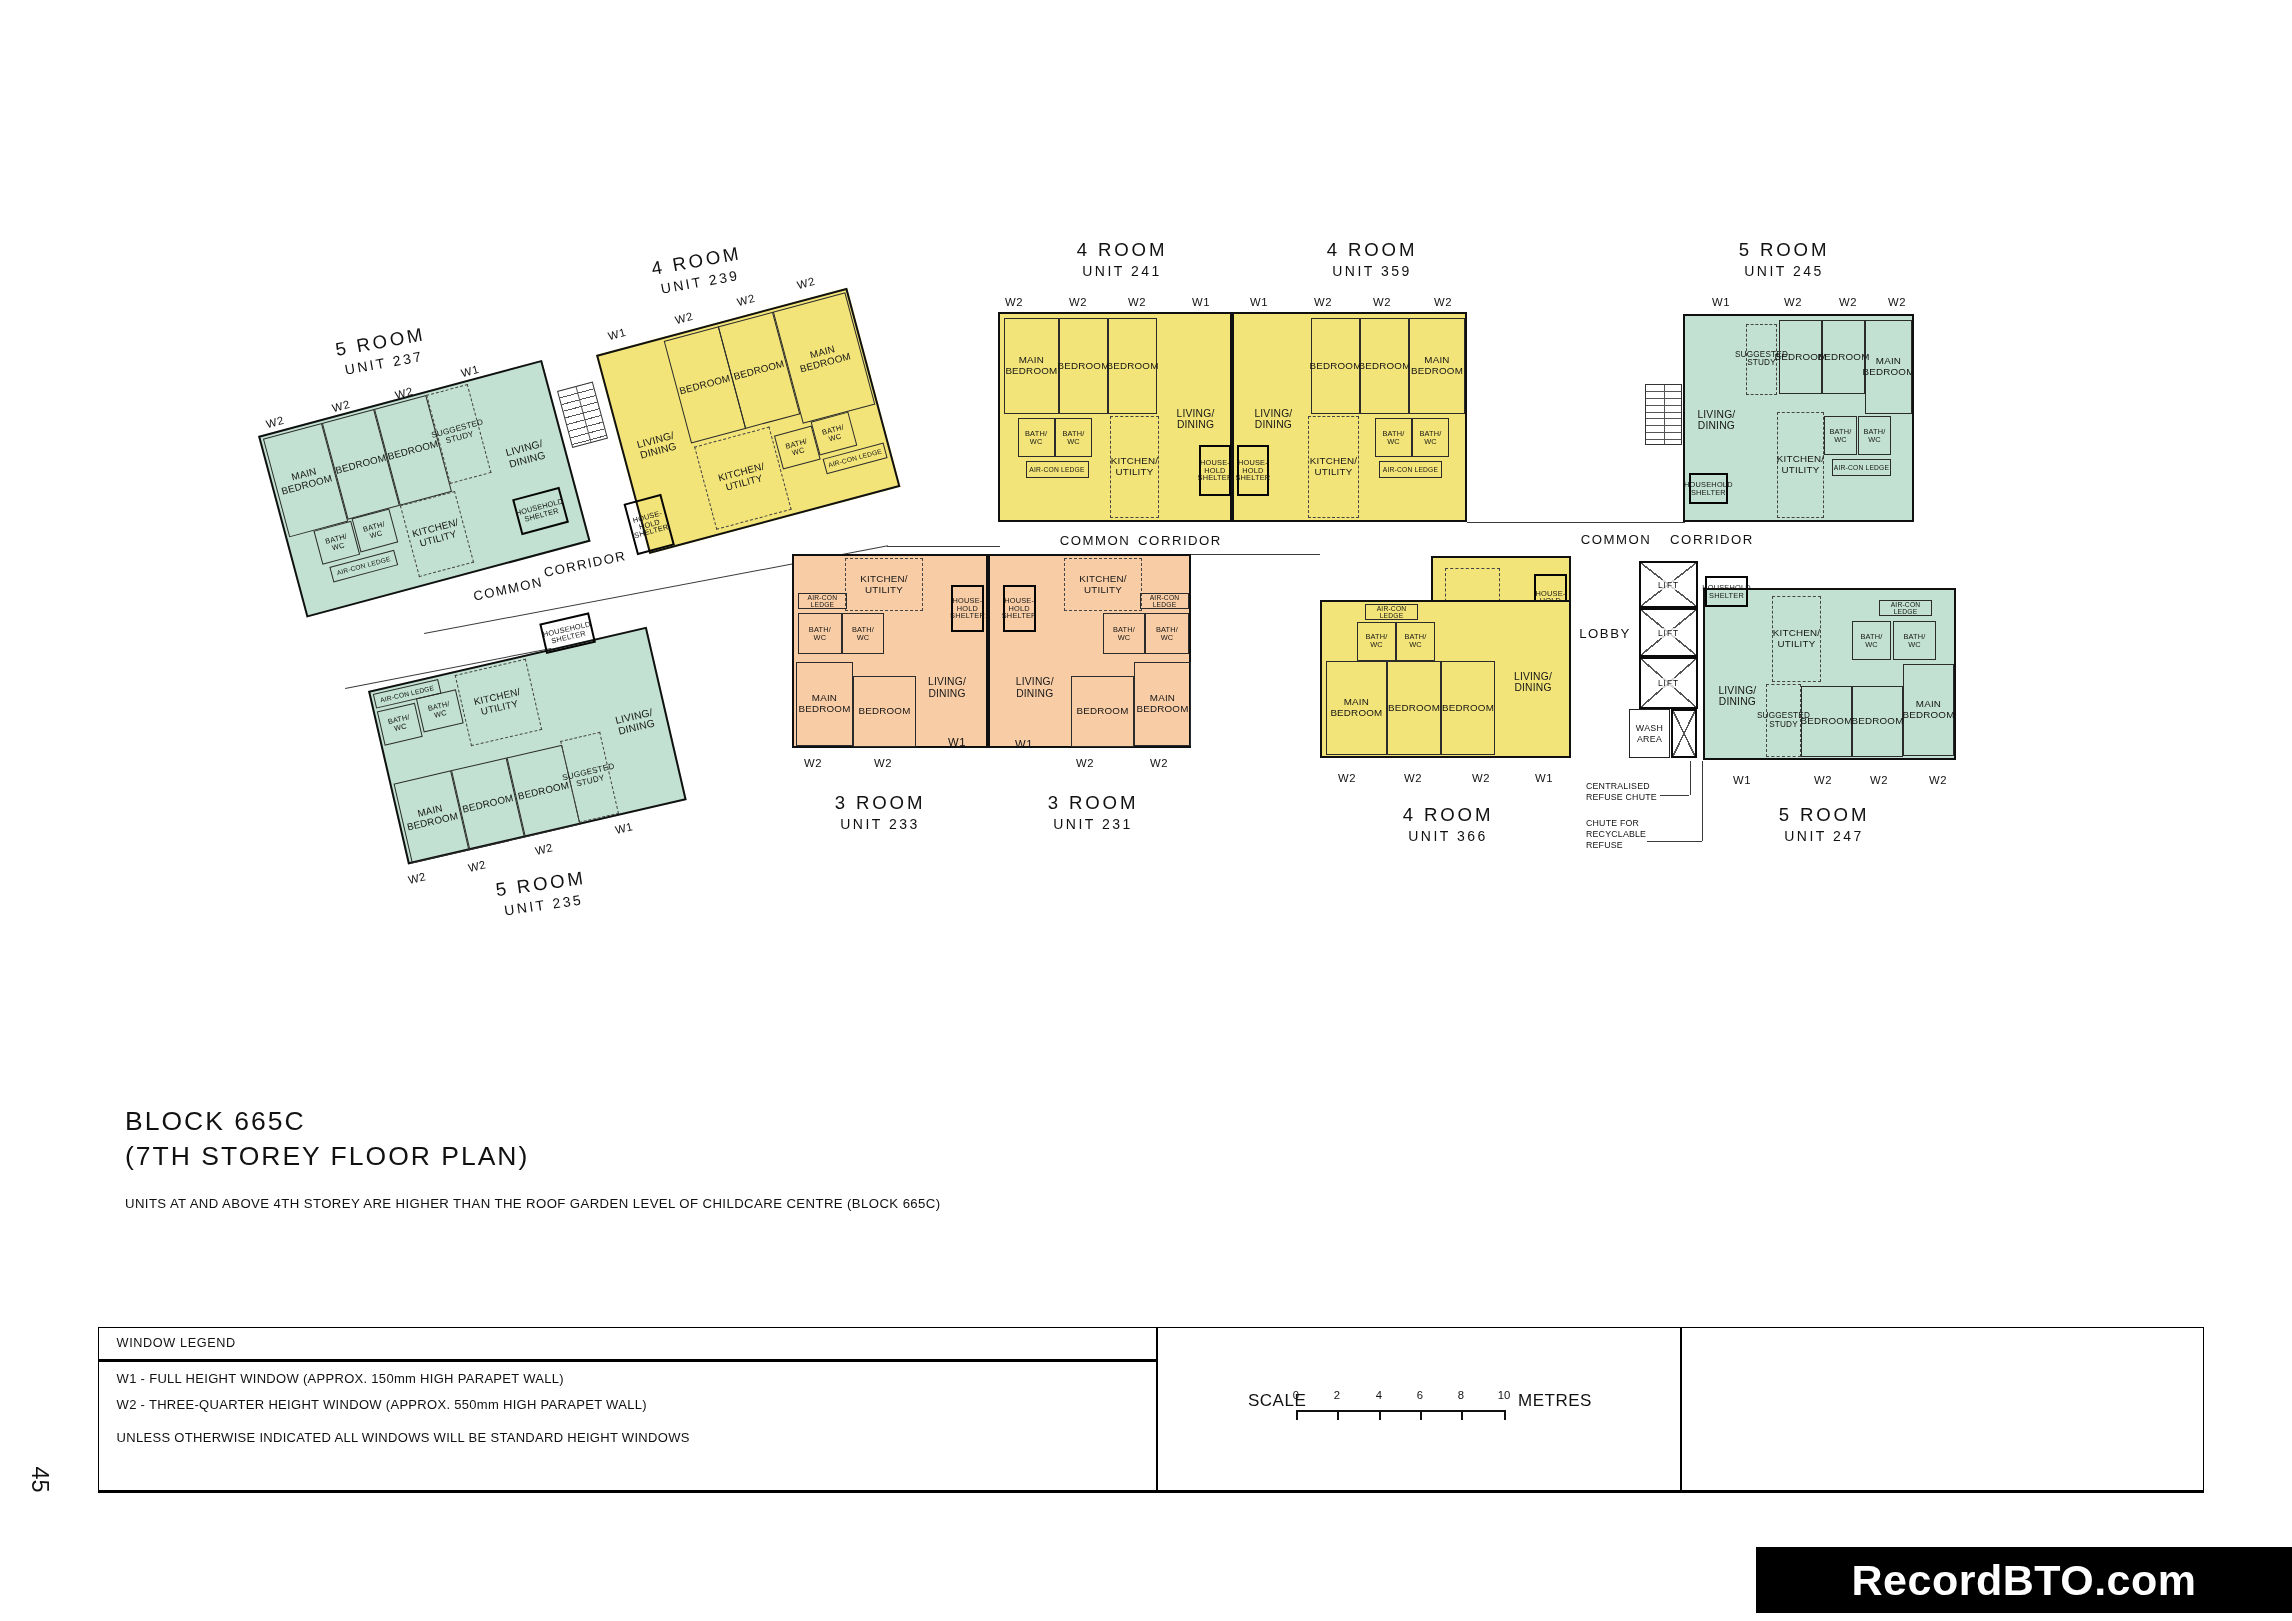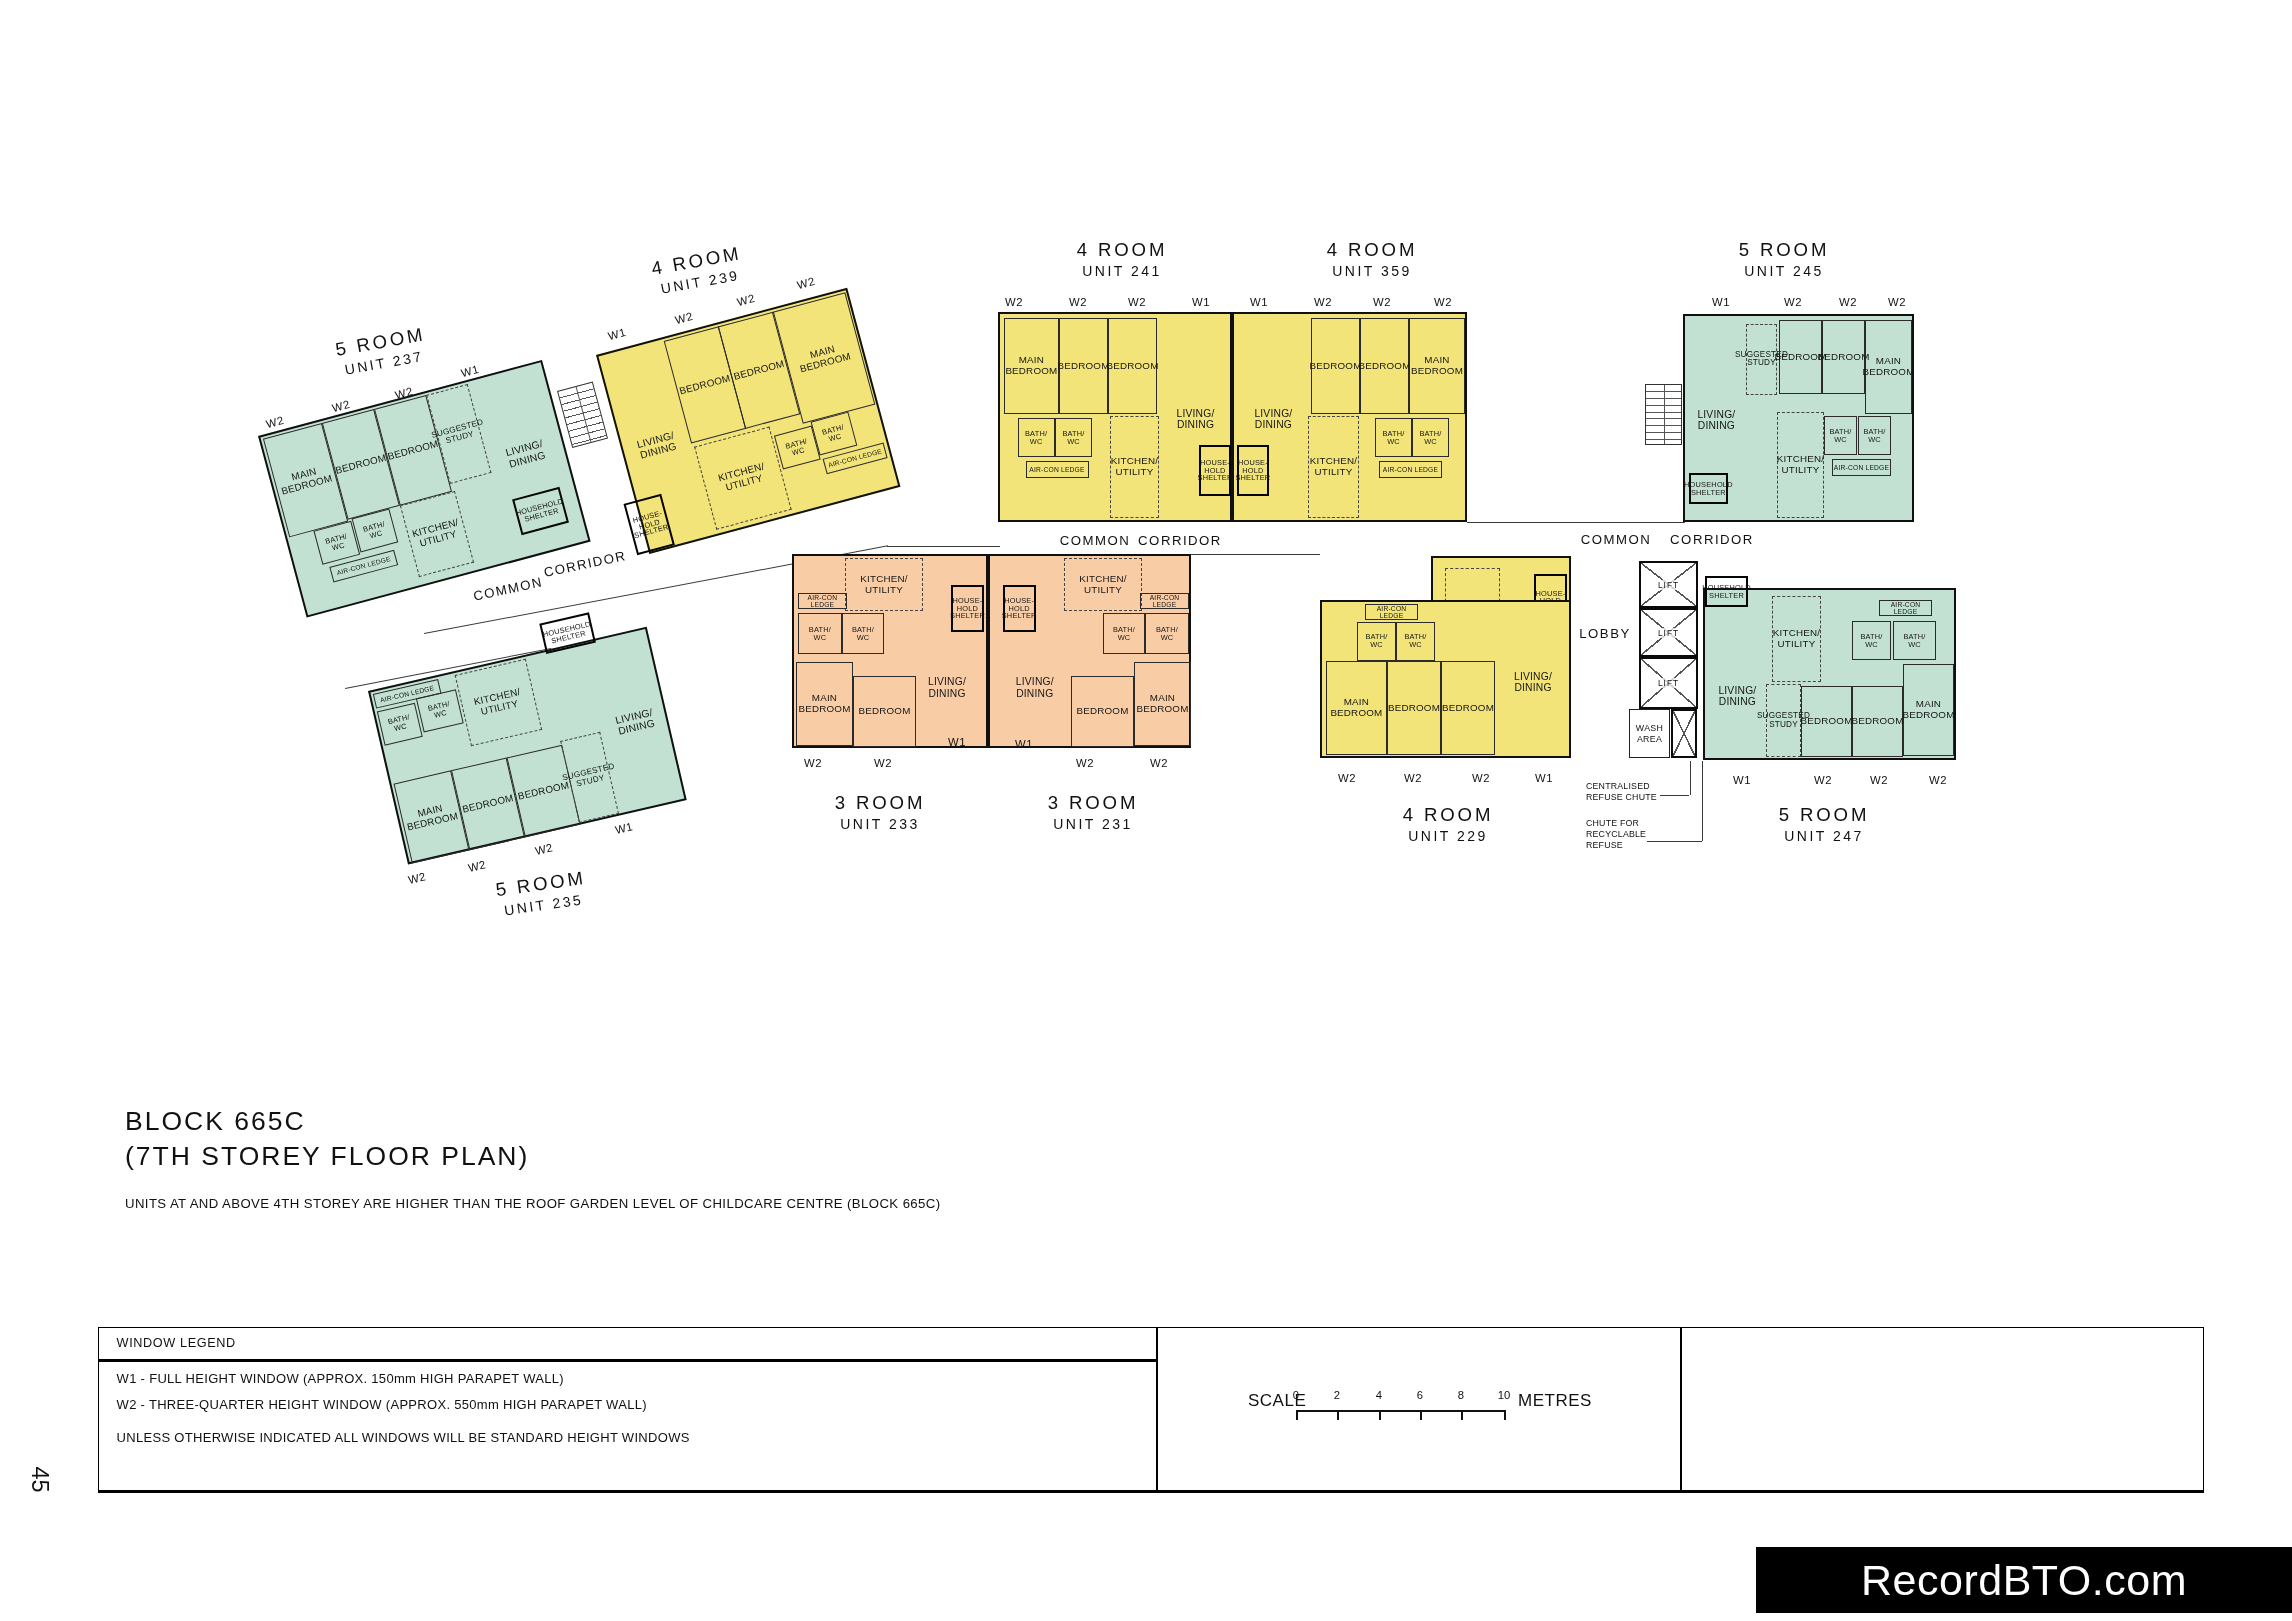--- a/index.html
+++ b/index.html
@@ -47,21 +47,21 @@
   .lg-entry{position:absolute;left:17.6px;font-size:13px;letter-spacing:0.3px;white-space:nowrap;}
   .disclaimer{position:absolute;left:1598px;top:19.6px;width:495px;font-size:12.3px;line-height:1.55;letter-spacing:0.2px;}
   .scalewrap{position:absolute;left:0;top:0;}
   .scale-num{position:absolute;font-size:11.3px;transform:translate(-50%,0);}
   .scale-tick{position:absolute;width:1.5px;height:9.8px;background:#111;}
   .scale-line{position:absolute;height:1.5px;background:#111;}
   .scale-word{position:absolute;font-size:17px;letter-spacing:0.5px;}
   .pagenum{position:absolute;left:25.5px;top:1466px;font-size:23.5px;transform:rotate(90deg);transform-origin:center;}
   .watermark{position:absolute;left:1756px;top:1547px;width:536px;height:66px;background:#000;
              display:flex;align-items:center;justify-content:center;}
-  .watermark span{color:#fff;font-size:43px;font-weight:400;letter-spacing:0.5px;}
+  .watermark span{color:#fff;font-size:43px;font-weight:700;letter-spacing:0.5px;}
 </style>
 </head>
 <body>
 
 <div class="canvas">
 
   <div id="plan">
       <div class="tline" style="left: 424px; top: 633px; width: 472px; transform: rotate(-10.7deg);"></div>
       <div class="tline" style="left: 345px; top: 688px; width: 210px; transform: rotate(-11deg);"></div>
       <div class="tline" style="left: 887px; top: 546px; width: 113px; transform: rotate(0deg);"></div>
@@ -334,21 +334,21 @@
       <div class="utitle" style="left: 880px; top: 812px; transform: translate(-50%, -50%) rotate(0deg);">
         <span class="t1">3 ROOM</span>
         <span class="t2">UNIT 233</span>
       </div>
       <div class="utitle" style="left: 1093px; top: 812px; transform: translate(-50%, -50%) rotate(0deg);">
         <span class="t1">3 ROOM</span>
         <span class="t2">UNIT 231</span>
       </div>
       <div class="utitle" style="left: 1448px; top: 824px; transform: translate(-50%, -50%) rotate(0deg);">
         <span class="t1">4 ROOM</span>
-        <span class="t2">UNIT 229</span>
+        <span class="t2">UNIT 366</span>
       </div>
       <div class="utitle" style="left: 1824px; top: 824px; transform: translate(-50%, -50%) rotate(0deg);">
         <span class="t1">5 ROOM</span>
         <span class="t2">UNIT 247</span>
       </div>
       <div class="corlbl" style="left: 508px; top: 589px; transform: translate(-50%, -50%) rotate(-12deg);">COMMON</div>
       <div class="corlbl" style="left: 585px; top: 564px; transform: translate(-50%, -50%) rotate(-12deg);">CORRIDOR</div>
       <div class="corlbl" style="left: 1095px; top: 540px; transform: translate(-50%, -50%) rotate(0deg);">COMMON</div>
       <div class="corlbl" style="left: 1180px; top: 540px; transform: translate(-50%, -50%) rotate(0deg);">CORRIDOR</div>
       <div class="corlbl" style="left: 1616px; top: 539px; transform: translate(-50%, -50%) rotate(0deg);">COMMON</div>

